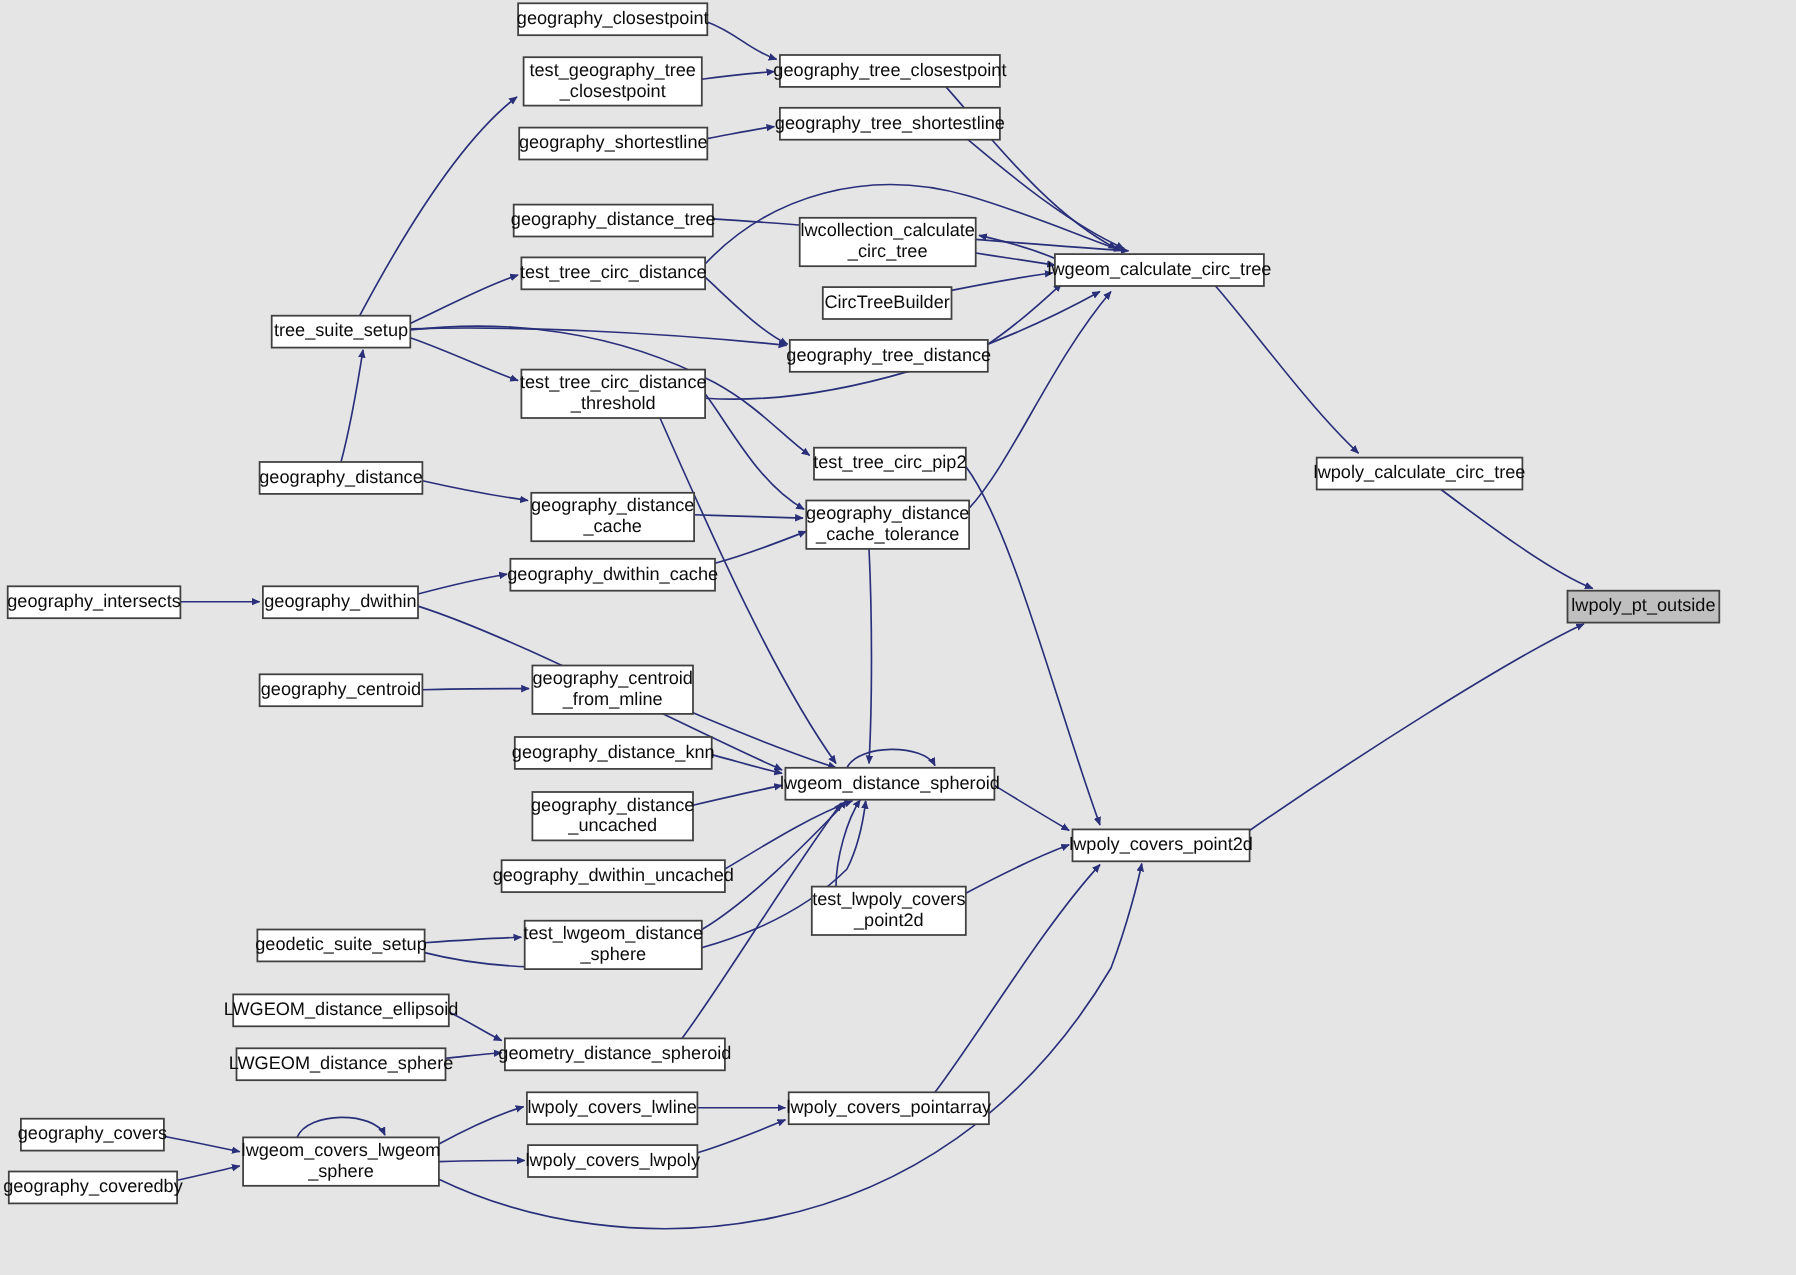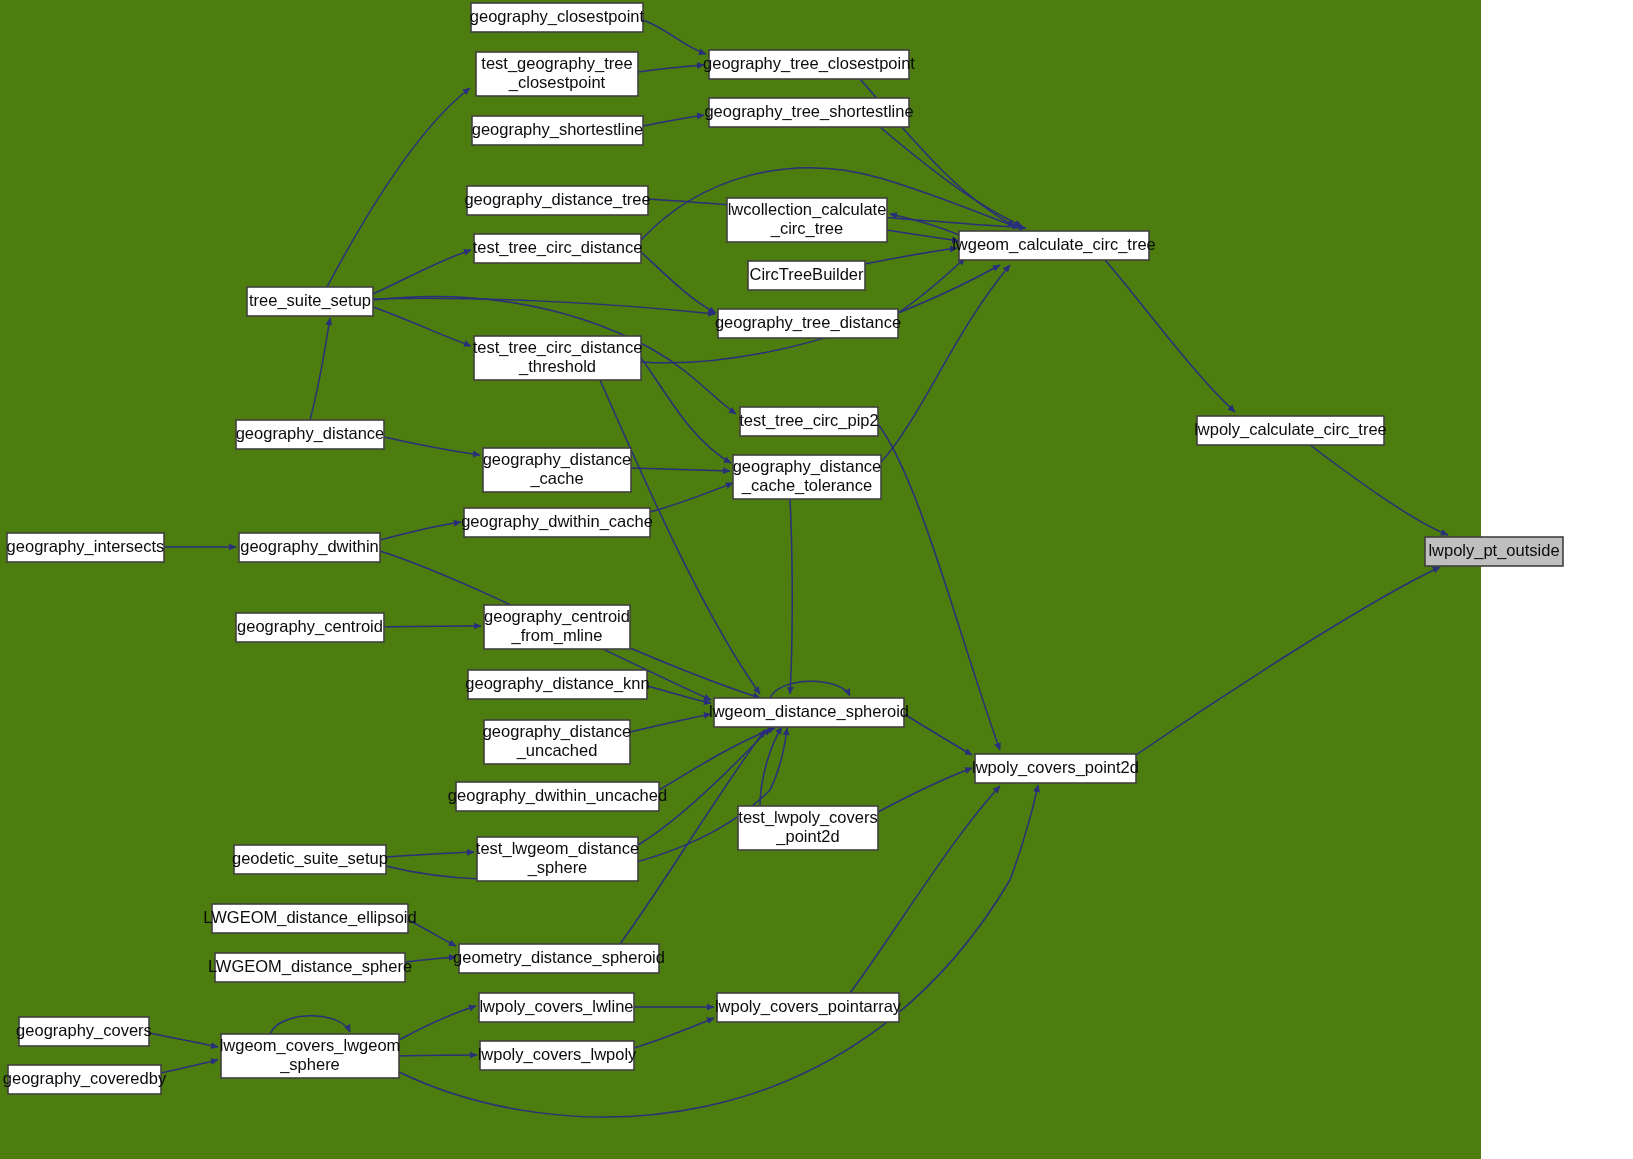--- a/index.html
+++ b/index.html
@@ -2,23 +2,23 @@
 <html><head>
 <meta charset="utf-8">
 <style>
   html, body {
     margin: 0;
     padding: 0;
     background: #ffffff;
   }
   #graph-root {
     position: relative;
-    width: 1481px;
+    width: 1633px;
     height: 1159px;
-    background: #4d7c0f;
+    background: #e5e5e5;
     font-family: "Liberation Sans", sans-serif;
   }
   svg#callgraph {
     display: block;
     width: 1633px;
     height: 1159px;
   }
   .node-box {
     fill: #ffffff;
     stroke: #404040;

